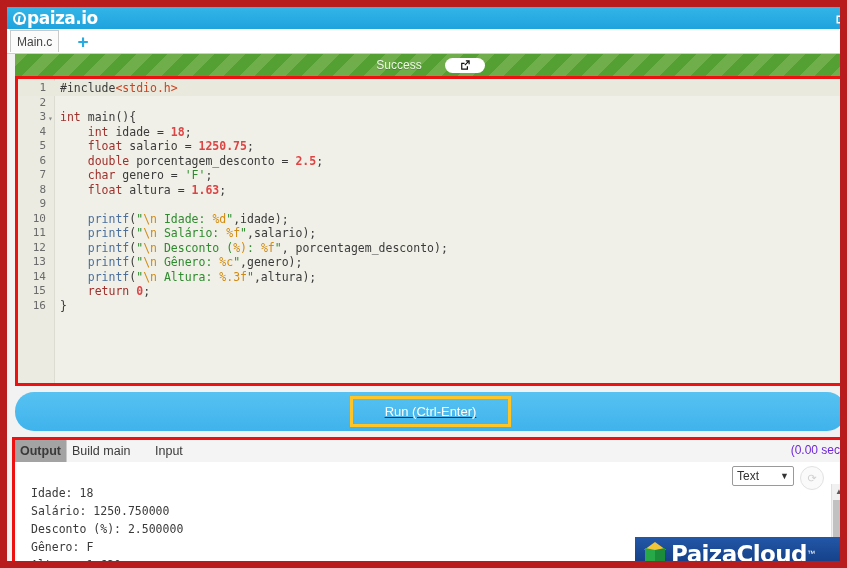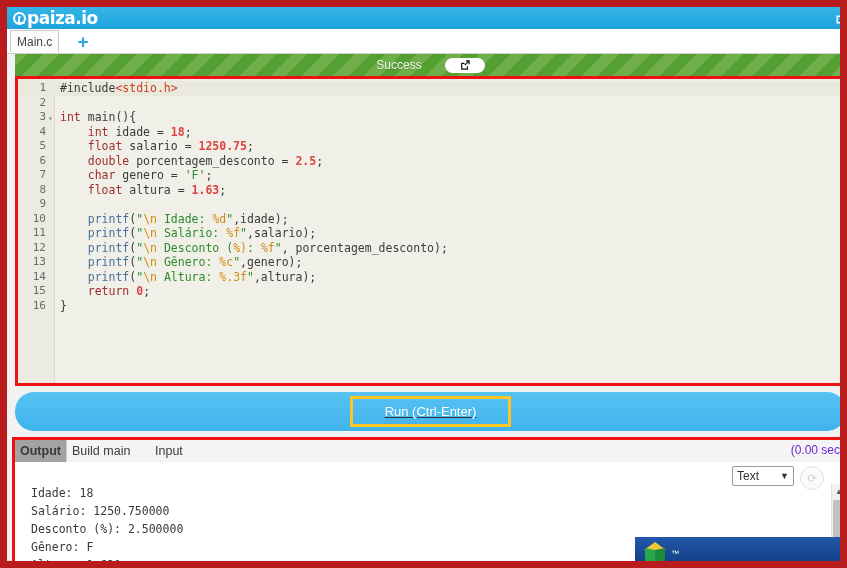--- a/index.html
+++ b/index.html
@@ -306,16 +306,17 @@
       </div>
     </div>
   </div>
 
   <div class="pc-logo">
     <div class="pc-cube">
       <span class="top"></span>
         <span class="lf"></span>
         <span class="rt"></span>
     </div>
+    <div class="pc-text">PaizaCloud</div>
     <div class="pc-tm">™</div>
   </div>
 
 </div>
 
 </body></html>

